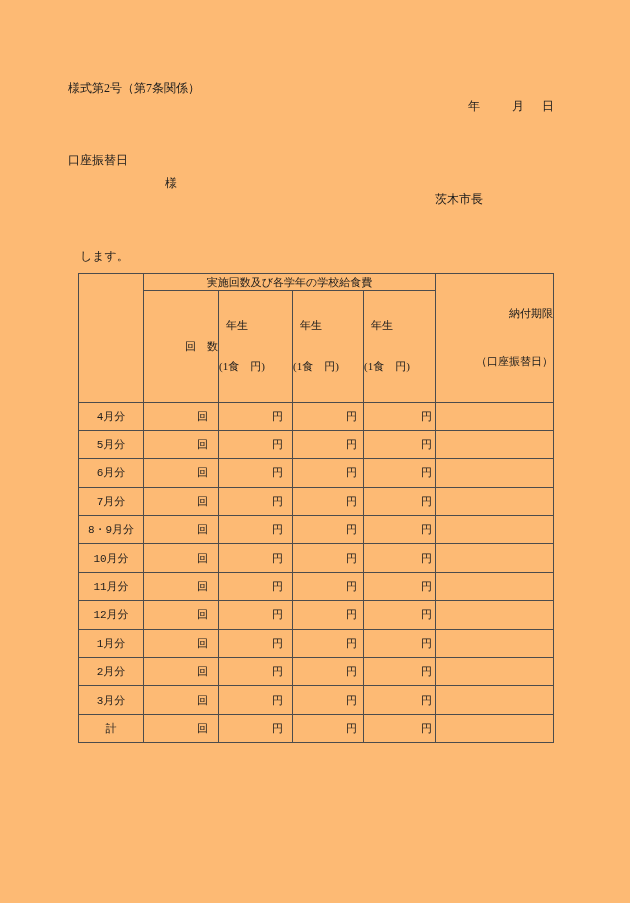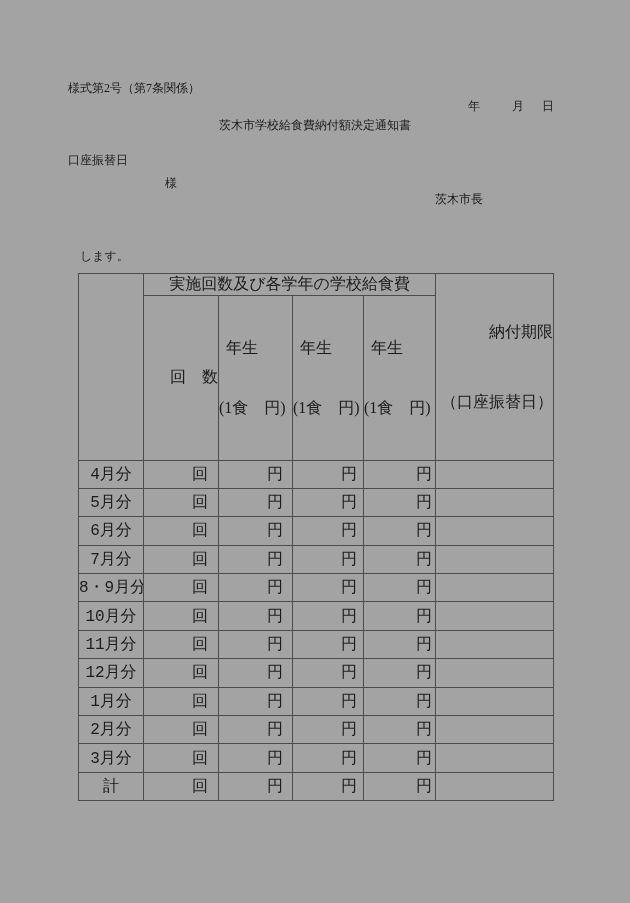--- a/index.html
+++ b/index.html
@@ -4,21 +4,21 @@
 <style>
   html, body { margin: 0; padding: 0; }
   body {
     width: 630px; height: 903px;
     background: #fbfbfa;
     font-family: "Liberation Serif", "DejaVu Serif", serif;
   }
   .page {
     position: relative;
     width: 630px; height: 903px;
-    background: #a3a3a3;
+    background: #fdba74;
     color: #1c1c1c;
     font-size: 12px;
     overflow: hidden;
   }
   .abs { position: absolute; line-height: 1.2; white-space: pre; }
 
   .form-number { left: 68px; top: 81px; }
   .date-year   { left: 468px; top: 99px; }
   .date-month  { left: 512px; top: 99px; }
   .date-day    { left: 542px; top: 99px; }
@@ -29,21 +29,21 @@
   .body-line1  { left: 88px; top: 229px; }
   .body-line2  { left: 80px; top: 249px; }
   .gap-year { display: inline-block; width: 46px; }
 
   table.fee-table {
     position: absolute;
     left: 78px; top: 273px;
     width: 475px;
     border-collapse: collapse;
     table-layout: fixed;
-    font-size: 16px;
+    font-size: 11px;
     color: #1c1c1c;
   }
   .fee-table th, .fee-table td {
     border: 1px solid #4c4c4c;
     font-weight: normal;
     padding: 0;
     vertical-align: middle;
     white-space: pre;
     overflow: hidden;
   }
@@ -66,21 +66,20 @@
 <body>
 
 <div class="page">
 
   <div class="abs form-number">様式第2号（第7条関係）</div>
 
   <div class="abs date-year">年</div>
   <div class="abs date-month">月</div>
   <div class="abs date-day">日</div>
 
-  <div class="abs doc-title">茨木市学校給食費納付額決定通知書</div>
 
   <div class="abs addressee-org">口座振替日</div>
   <div class="abs honorific">様</div>
   <div class="abs sender">茨木市長</div>
 
   <div class="abs body-line2">します。</div>
 
   <table class="fee-table">
     <colgroup>
       <col style="width:65px">

